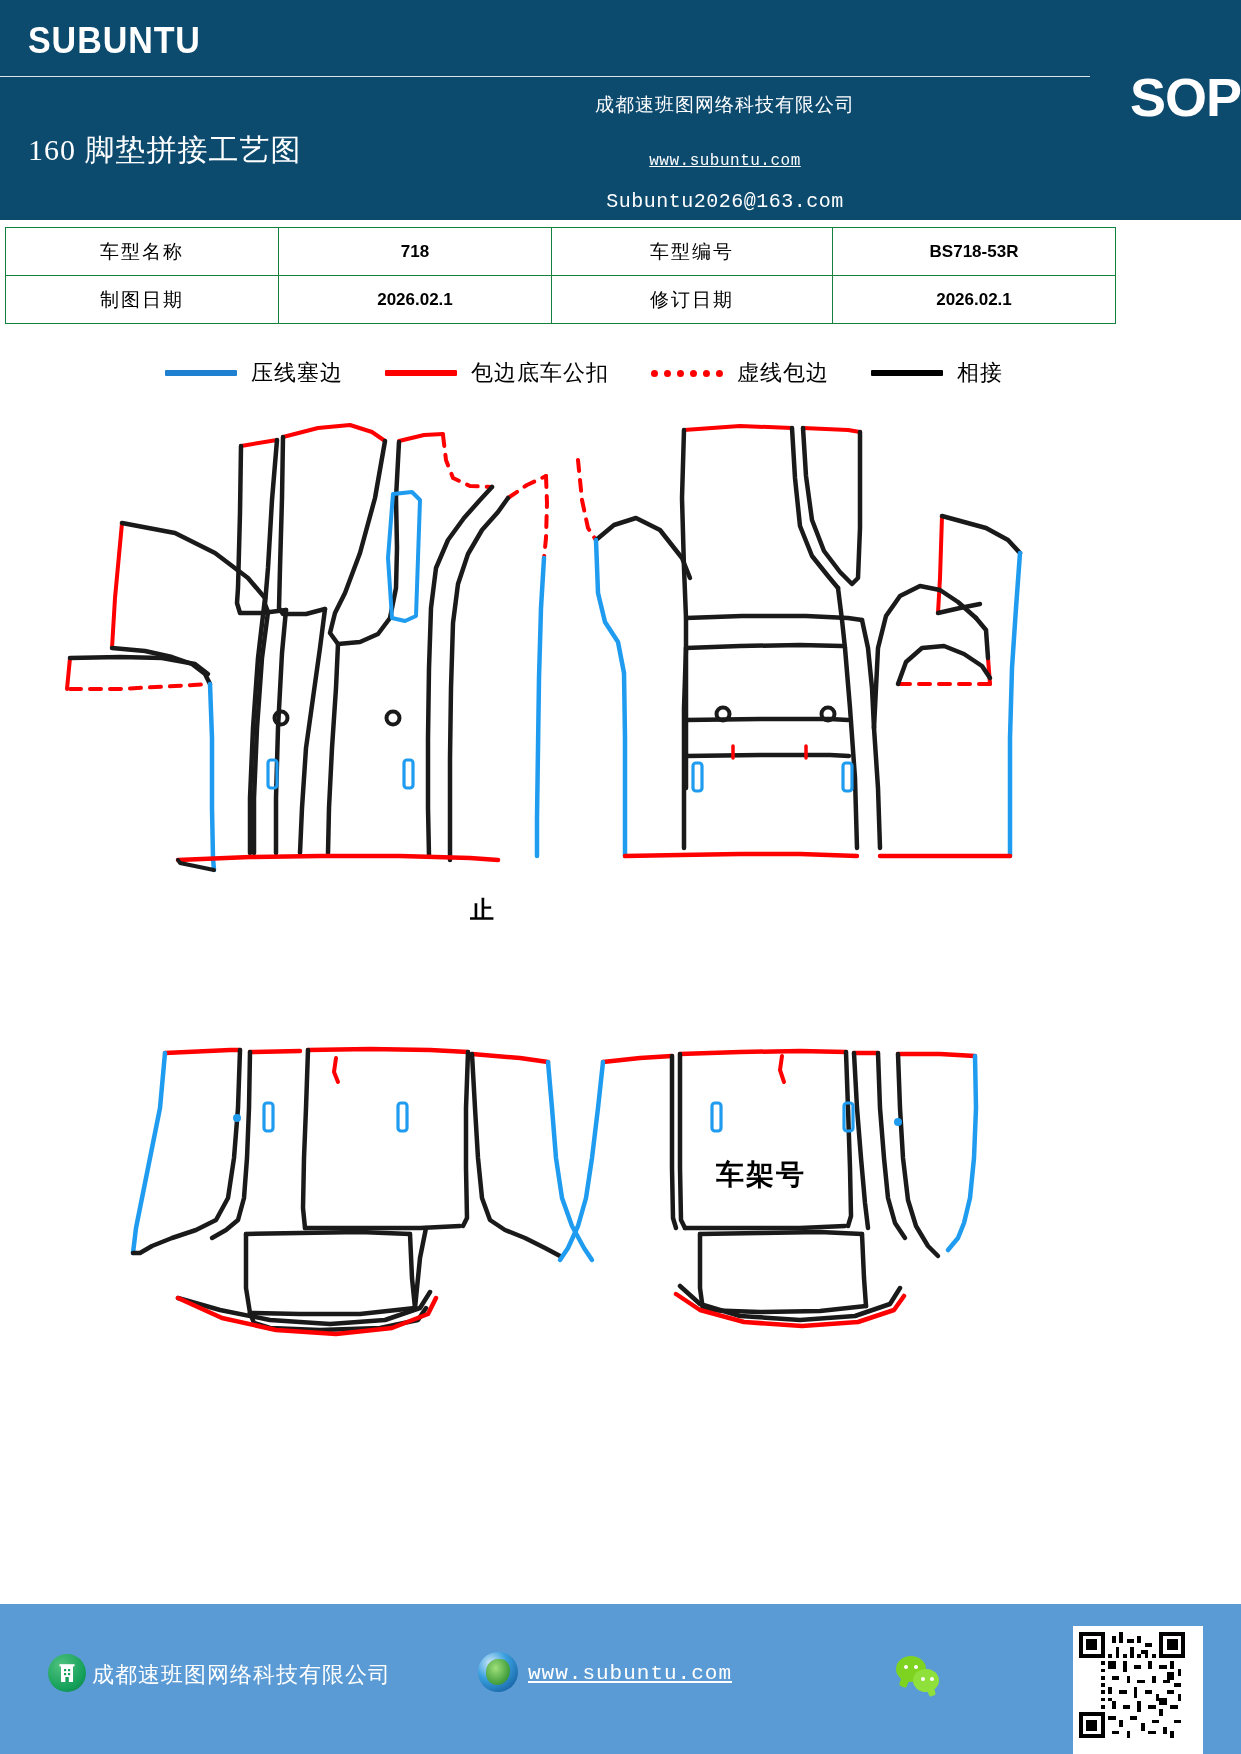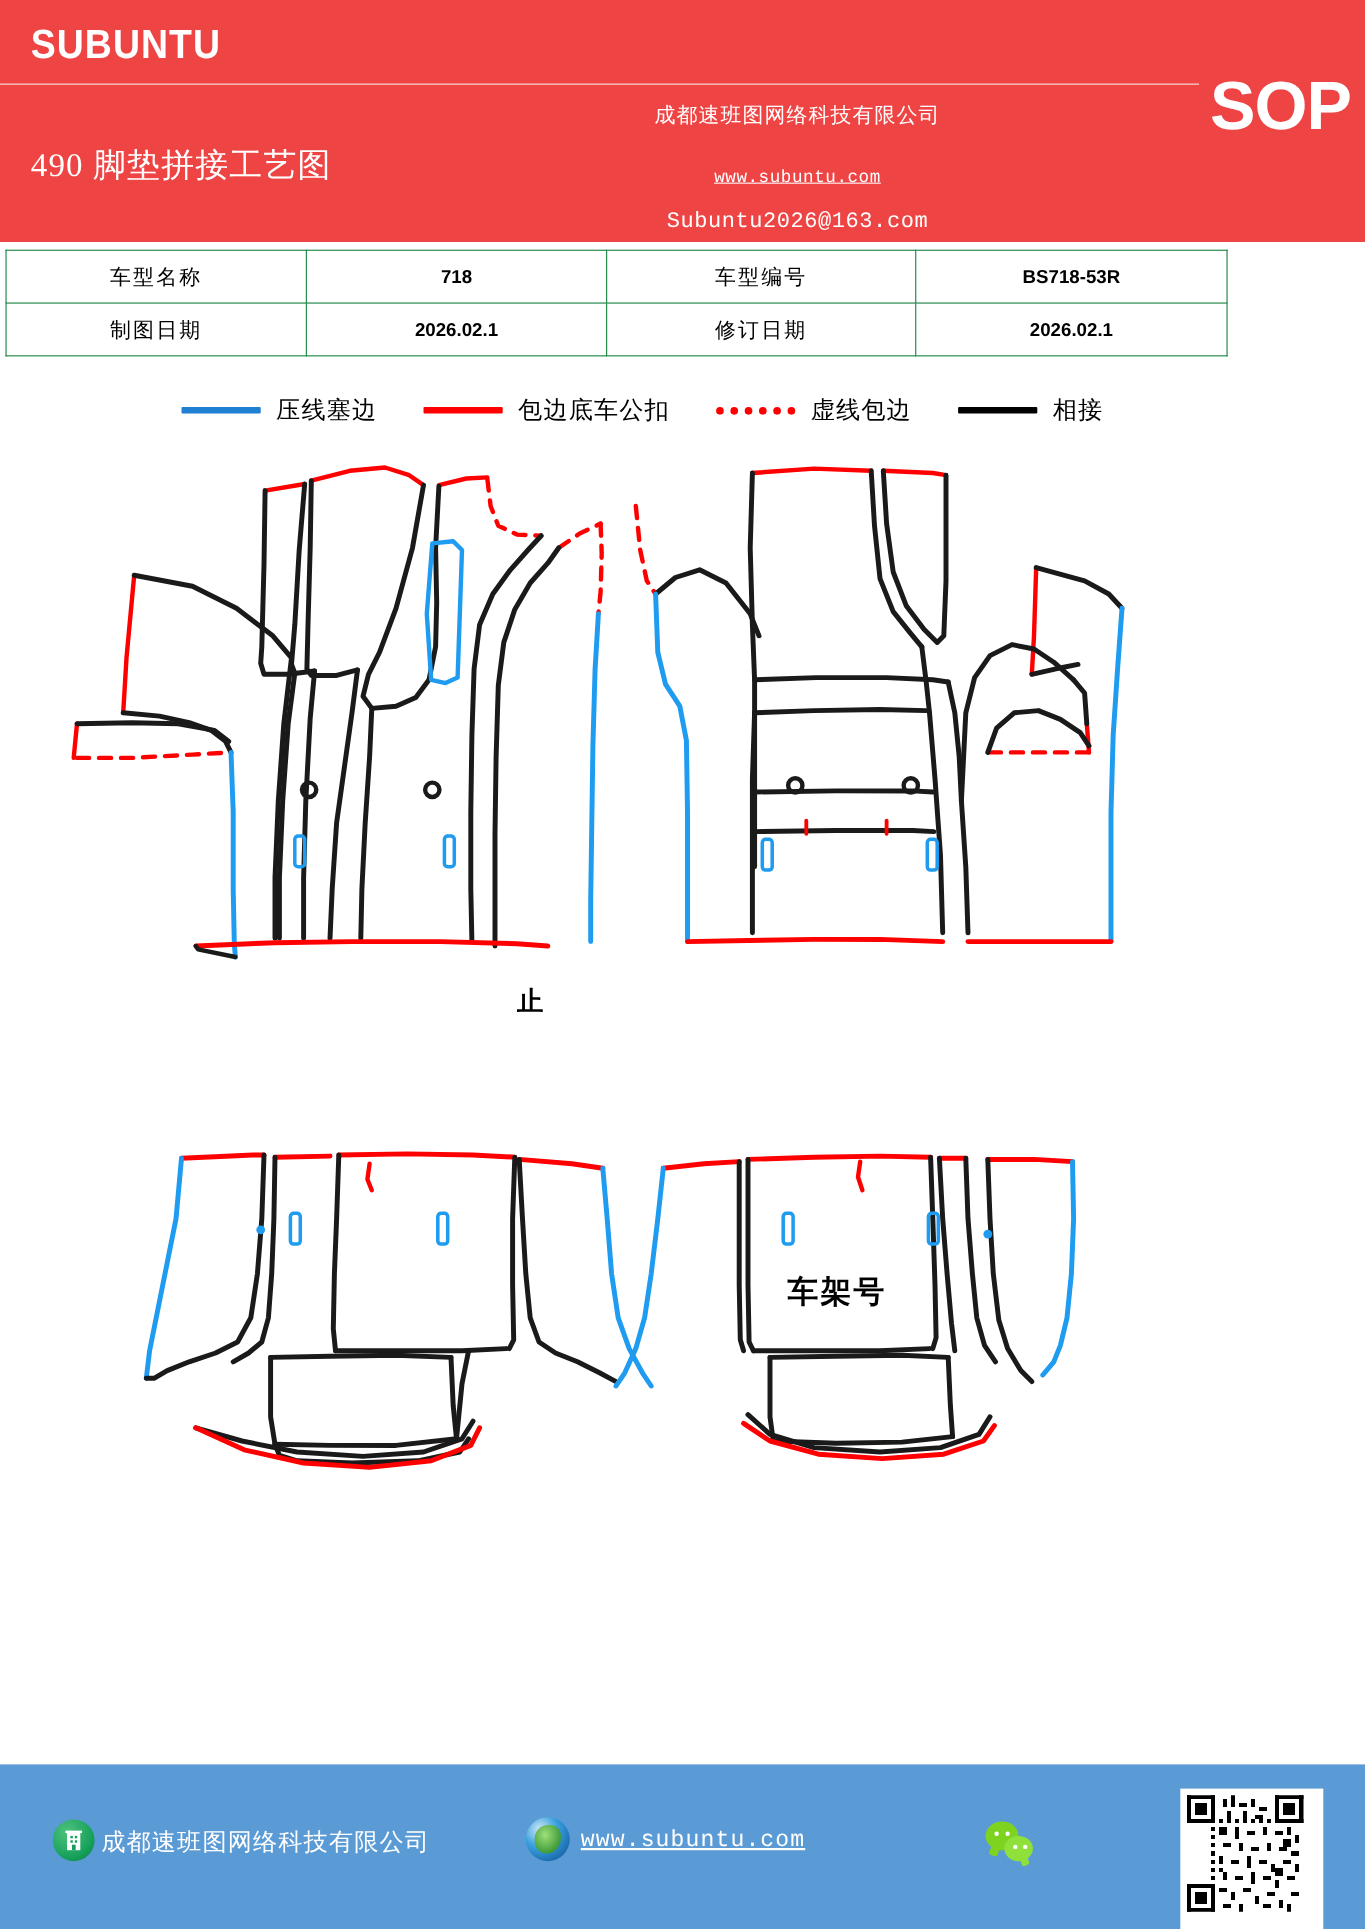--- a/index.html
+++ b/index.html
@@ -9,21 +9,21 @@
     font-family:"Liberation Serif","DejaVu Serif",serif;
     position:relative;
     overflow:hidden;
   }
   .page{position:relative;width:1241px;height:1754px;}
 
   
   .header{
     position:absolute; left:0; top:0;
     width:1241px; height:220px;
-    background:#ef4444;
+    background:#0c4a6e;
   }
   .brand{
     position:absolute; left:28px; top:20px;
     color:#ffffff;
     font-family:"Liberation Sans","DejaVu Sans",sans-serif;
     font-weight:bold;
     font-size:37px;
     letter-spacing:1px;
     transform:scaleX(0.92);
     transform-origin:left center;
@@ -54,25 +54,25 @@
     letter-spacing:0.5px;
   }
   .mail{
     position:absolute; left:560px; top:190px;
     width:330px; text-align:center;
     color:#ffffff; font-size:20px;
     font-family:"Liberation Mono","DejaVu Sans Mono",monospace;
     letter-spacing:0.5px;
   }
   .sop{
-    position:absolute; right:13px; top:58px;
+    position:absolute; right:0; top:58px;
     color:#ffffff;
     font-family:"Liberation Sans","DejaVu Sans",sans-serif;
     font-weight:bold;
-    font-size:62px;
+    font-size:54px;
     line-height:78px;
     letter-spacing:-1px;
   }
 
   
   .info-table{
     position:absolute; left:5px; top:227px;
     width:1106px;
     border-collapse:collapse;
     table-layout:fixed;
@@ -186,21 +186,21 @@
   .qr svg{display:block;}
 </style>
 </head>
 <body>
 
 <div class="page">
 
   <div class="header">
     <div class="brand">SUBUNTU</div>
     <div class="hdr-rule"></div>
-    <div class="doc-title">490 脚垫拼接工艺图</div>
+    <div class="doc-title">160 脚垫拼接工艺图</div>
     <div class="company-hdr">成都速班图网络科技有限公司</div>
     <div class="web-link">www.subuntu.com</div>
     <div class="mail">Subuntu2026@163.com</div>
     <div class="sop">SOP</div>
   </div>
 
   <table class="info-table">
     <tbody>
         <tr>
       <td class="lbl col-a">车型名称</td>

